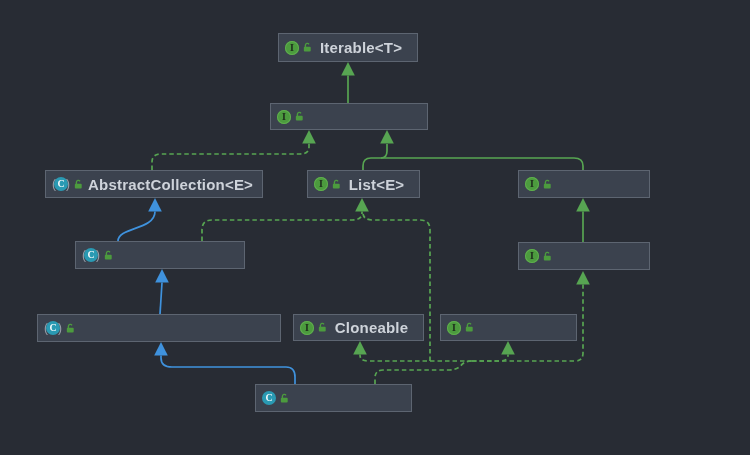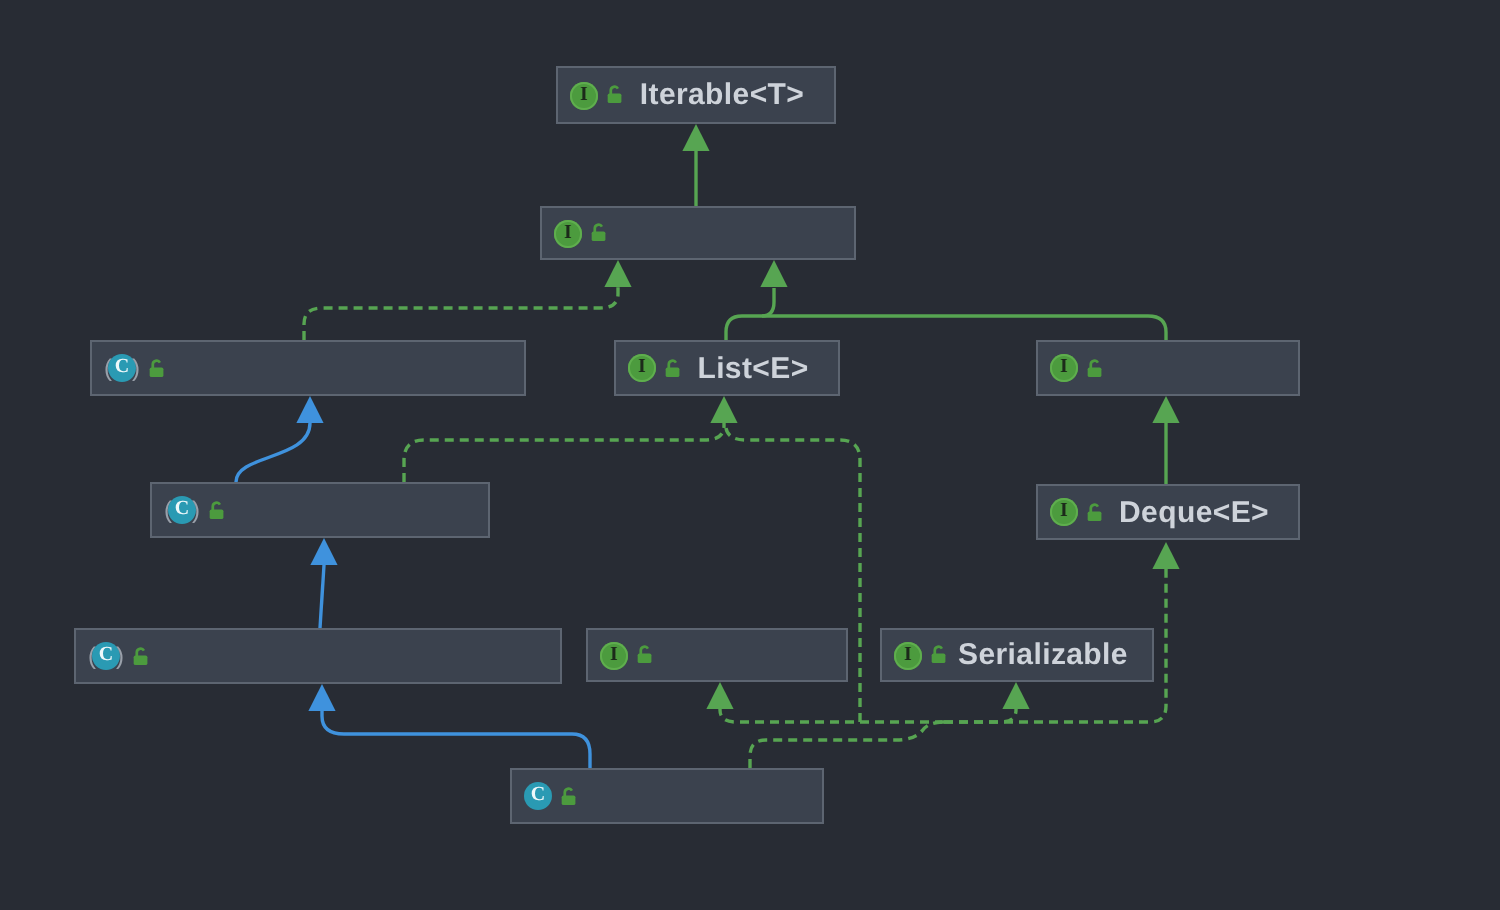--- a/index.html
+++ b/index.html
@@ -112,20 +112,21 @@
     </svg>
   </div>
       <div class="node" style="left: 45px; top: 170px; width: 218px; height: 28px;">
     <span class="paren open">(</span>
     <span class="badge cls">C</span>
     <span class="paren close">)</span>
     <svg class="lock" viewBox="0 0 12 12" width="11" height="11" xmlns="http://www.w3.org/2000/svg">
       <path d="M3.7,5.6 V3.6 A2.1,2.1 0 0 1 7.6,2.5" fill="none" stroke-width="1.5"></path>
       <rect x="2" y="5.2" width="7.5" height="5.2" rx="1"></rect>
     </svg>
+    <span class="label">AbstractCollection&lt;E&gt;</span>
   </div>
       <div class="node" style="left: 307px; top: 170px; width: 113px; height: 28px;">
 
     <span class="badge iface">I</span>
 
     <svg class="lock" viewBox="0 0 12 12" width="11" height="11" xmlns="http://www.w3.org/2000/svg">
       <path d="M3.7,5.6 V3.6 A2.1,2.1 0 0 1 7.6,2.5" fill="none" stroke-width="1.5"></path>
       <rect x="2" y="5.2" width="7.5" height="5.2" rx="1"></rect>
     </svg>
     <span class="label">List&lt;E&gt;</span>
@@ -149,49 +150,48 @@
     </svg>
   </div>
       <div class="node" style="left: 518px; top: 242px; width: 132px; height: 28px;">
 
     <span class="badge iface">I</span>
 
     <svg class="lock" viewBox="0 0 12 12" width="11" height="11" xmlns="http://www.w3.org/2000/svg">
       <path d="M3.7,5.6 V3.6 A2.1,2.1 0 0 1 7.6,2.5" fill="none" stroke-width="1.5"></path>
       <rect x="2" y="5.2" width="7.5" height="5.2" rx="1"></rect>
     </svg>
-    <span class="label">Deque&lt;E&gt;</span>
   </div>
       <div class="node" style="left: 37px; top: 314px; width: 244px; height: 28px;">
     <span class="paren open">(</span>
     <span class="badge cls">C</span>
     <span class="paren close">)</span>
     <svg class="lock" viewBox="0 0 12 12" width="11" height="11" xmlns="http://www.w3.org/2000/svg">
       <path d="M3.7,5.6 V3.6 A2.1,2.1 0 0 1 7.6,2.5" fill="none" stroke-width="1.5"></path>
       <rect x="2" y="5.2" width="7.5" height="5.2" rx="1"></rect>
     </svg>
   </div>
       <div class="node" style="left: 293px; top: 314px; width: 131px; height: 27px;">
 
     <span class="badge iface">I</span>
 
     <svg class="lock" viewBox="0 0 12 12" width="11" height="11" xmlns="http://www.w3.org/2000/svg">
       <path d="M3.7,5.6 V3.6 A2.1,2.1 0 0 1 7.6,2.5" fill="none" stroke-width="1.5"></path>
       <rect x="2" y="5.2" width="7.5" height="5.2" rx="1"></rect>
     </svg>
+    <span class="label">Cloneable</span>
   </div>
       <div class="node" style="left: 440px; top: 314px; width: 137px; height: 27px;">
 
     <span class="badge iface">I</span>
 
     <svg class="lock" viewBox="0 0 12 12" width="11" height="11" xmlns="http://www.w3.org/2000/svg">
       <path d="M3.7,5.6 V3.6 A2.1,2.1 0 0 1 7.6,2.5" fill="none" stroke-width="1.5"></path>
       <rect x="2" y="5.2" width="7.5" height="5.2" rx="1"></rect>
     </svg>
-    <span class="label">Serializable</span>
   </div>
       <div class="node" style="left: 255px; top: 384px; width: 157px; height: 28px;">
 
     <span class="badge cls">C</span>
 
     <svg class="lock" viewBox="0 0 12 12" width="11" height="11" xmlns="http://www.w3.org/2000/svg">
       <path d="M3.7,5.6 V3.6 A2.1,2.1 0 0 1 7.6,2.5" fill="none" stroke-width="1.5"></path>
       <rect x="2" y="5.2" width="7.5" height="5.2" rx="1"></rect>
     </svg>
   </div>

